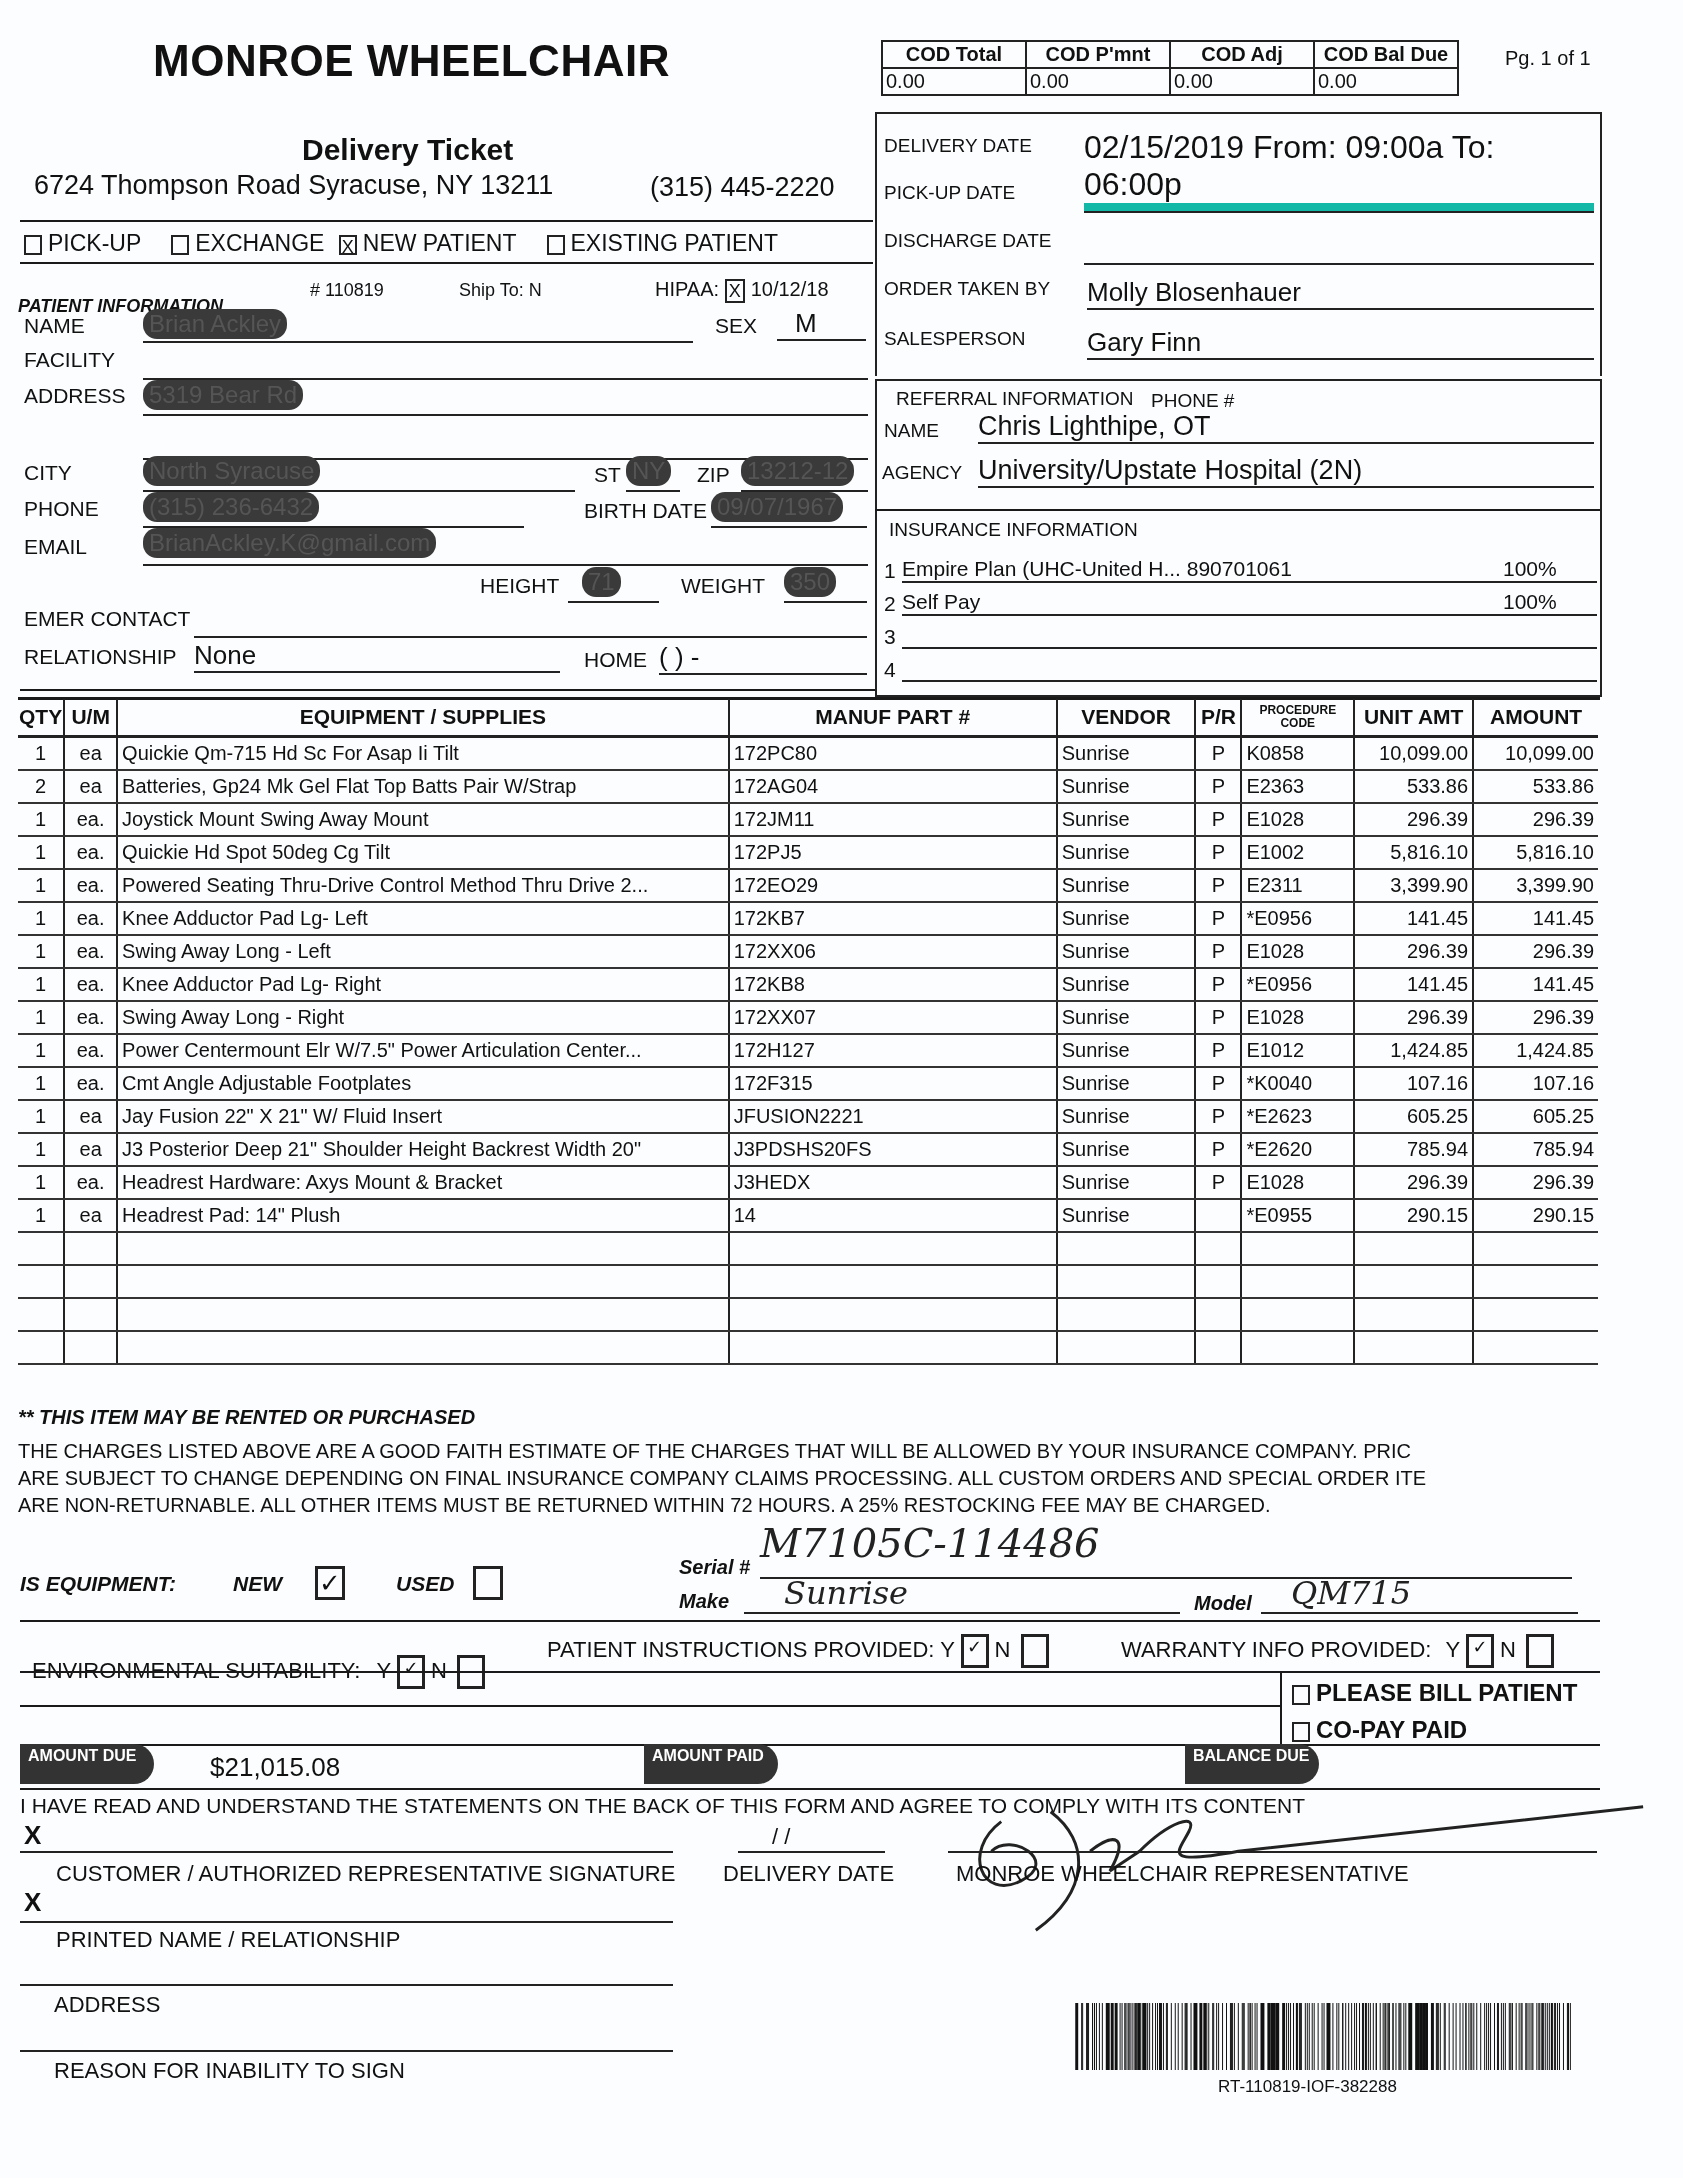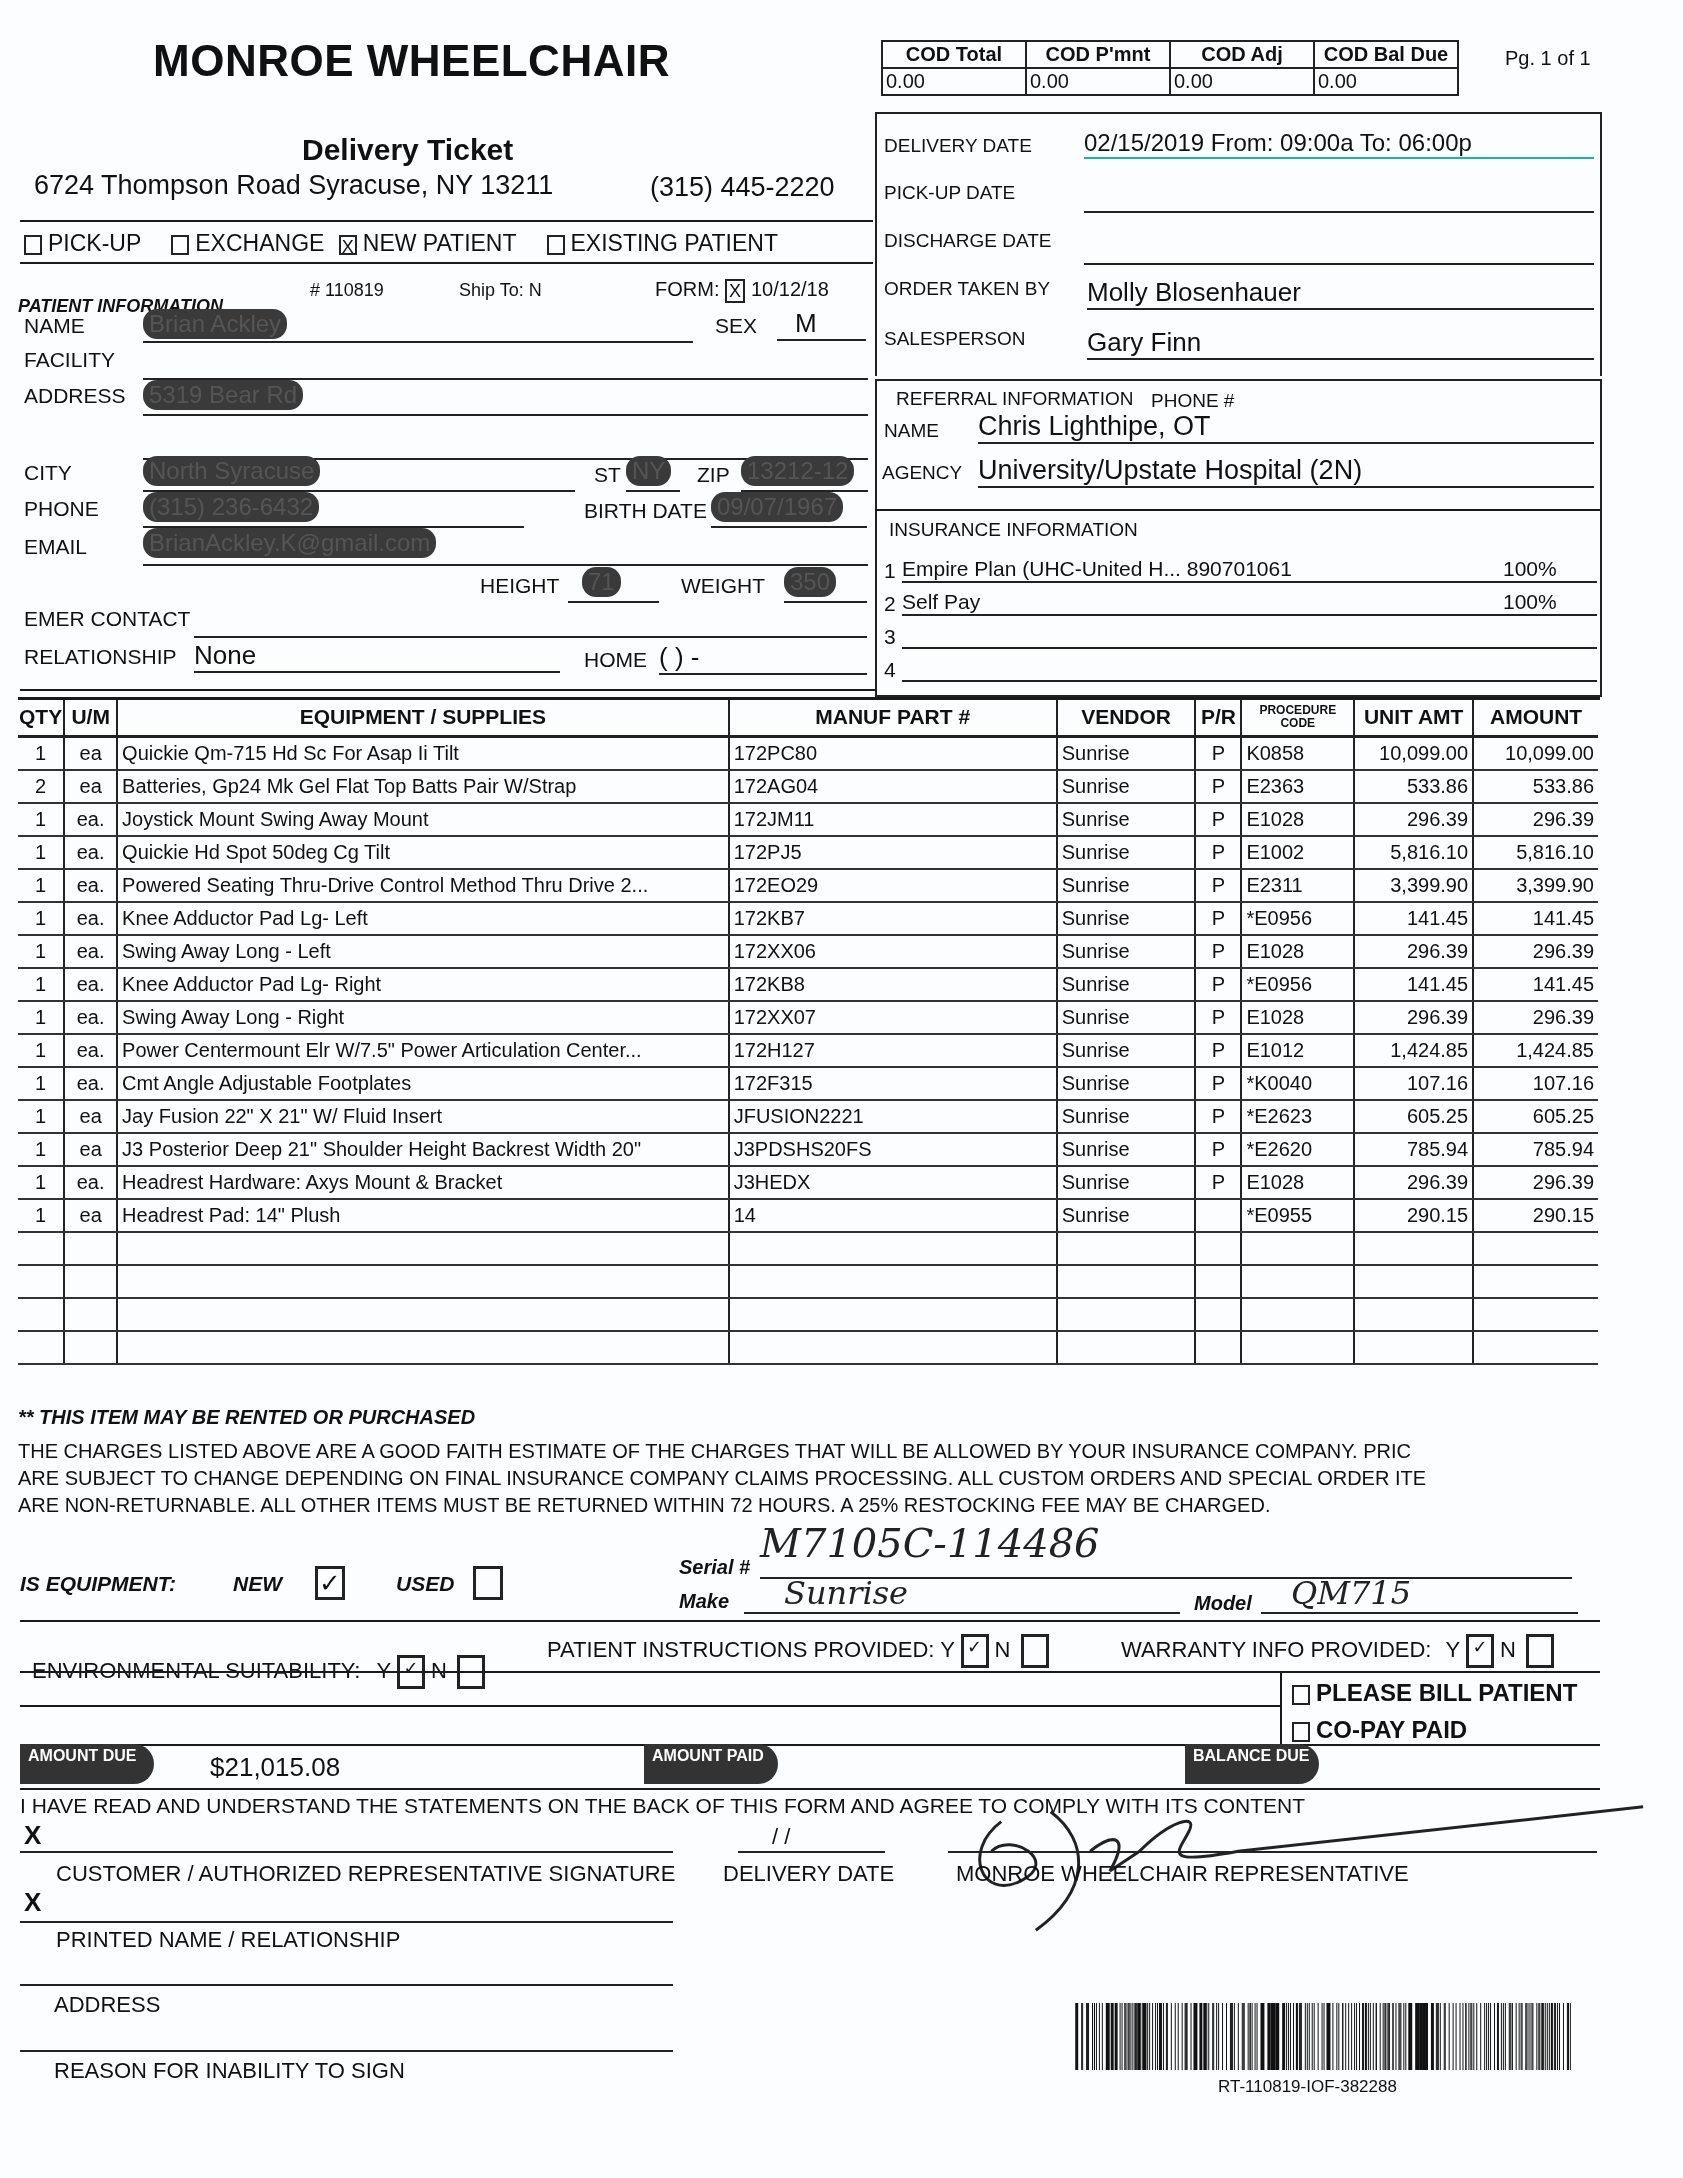--- a/index.html
+++ b/index.html
@@ -65,21 +65,21 @@
 <div class="abs" style="left:24px;top:230px;font-size:23px;">
   <span><span class="cb"></span><span>PICK-UP</span></span>
   <span style="margin-left:24px;"><span class="cb"></span><span>EXCHANGE</span></span>
   <span style="margin-left:8px;"><span class="cb">X</span><span>NEW PATIENT</span></span>
   <span style="margin-left:24px;"><span class="cb"></span><span>EXISTING PATIENT</span></span>
 </div>
 <div class="hline" style="left:20px;top:262px;width:853px;"></div>
 
 <div class="abs" style="left:875px;top:112px;width:723px;height:262px;border:2px solid #222;border-bottom:none;"></div>
 <div class="abs lbl-sm" style="left:884px;top:135px;">DELIVERY DATE</div>
-<div class="abs" style="left:1084px;top:129px;font-size:24px;width:510px;border-bottom:2px solid #14b8a6;">02/15/2019  From: 09:00a  To: 06:00p</div>
+<div class="abs" style="left:1084px;top:129px;font-size:32px;width:510px;border-bottom:8px solid #14b8a6;">02/15/2019  From: 09:00a  To: 06:00p</div>
 <div class="abs lbl-sm" style="left:884px;top:182px;">PICK-UP DATE</div>
 <div class="abs" style="left:1084px;top:181px;height:30px;width:510px;border-bottom:2px solid #222;"></div>
 <div class="abs lbl-sm" style="left:884px;top:230px;">DISCHARGE DATE</div>
 <div class="abs" style="left:1084px;top:233px;height:30px;width:510px;border-bottom:2px solid #222;"></div>
 <div class="abs lbl-sm" style="left:884px;top:278px;">ORDER TAKEN BY</div>
 <div class="abs" style="left:1087px;top:277px;font-size:26px;width:507px;border-bottom:2px solid #222;">Molly Blosenhauer</div>
 <div class="abs lbl-sm" style="left:884px;top:328px;">SALESPERSON</div>
 <div class="abs" style="left:1087px;top:327px;font-size:26px;width:507px;border-bottom:2px solid #222;">Gary Finn</div>
 
 <div class="abs" style="left:875px;top:379px;width:723px;height:314px;border:2px solid #222;"></div>
@@ -114,21 +114,21 @@
   <div style="display:flex;height:33px;align-items:flex-end;font-size:21px;">
     <span style="width:18px;">4</span>
     <span style="flex:1;border-bottom:2px solid #222;height:26px;"></span>
   </div>
 </div>
 
 <div class="abs" style="left:18px;top:296px;font-size:18px;font-weight:bold;font-style:italic;">PATIENT INFORMATION</div>
 <div class="abs" style="left:310px;top:280px;font-size:18px;"># 110819</div>
 <div class="abs" style="left:459px;top:280px;font-size:18px;">Ship To: N</div>
 <div class="abs" style="left:655px;top:278px;font-size:20px;">
-  <span>FORM:</span>
+  <span>HIPAA:</span>
   <span class="cb" style="width:20px;height:24px;">X</span><span>10/12/18</span>
 </div>
 
 <div class="abs lbl" style="left:24px;top:314px;">NAME</div>
 <div class="abs" style="left:143px;top:309px;width:550px;height:32px;border-bottom:2px solid #222;"><span class="redact">Brian Ackley</span></div>
 <div class="abs lbl" style="left:715px;top:314px;">SEX</div>
 <div class="abs" style="left:777px;top:308px;width:89px;font-size:26px;border-bottom:2px solid #222;padding-left:18px;box-sizing:border-box;">M</div>
 
 <div class="abs lbl" style="left:24px;top:348px;">FACILITY</div>
 <div class="abs" style="left:143px;top:348px;width:725px;height:30px;border-bottom:2px solid #222;"></div>

